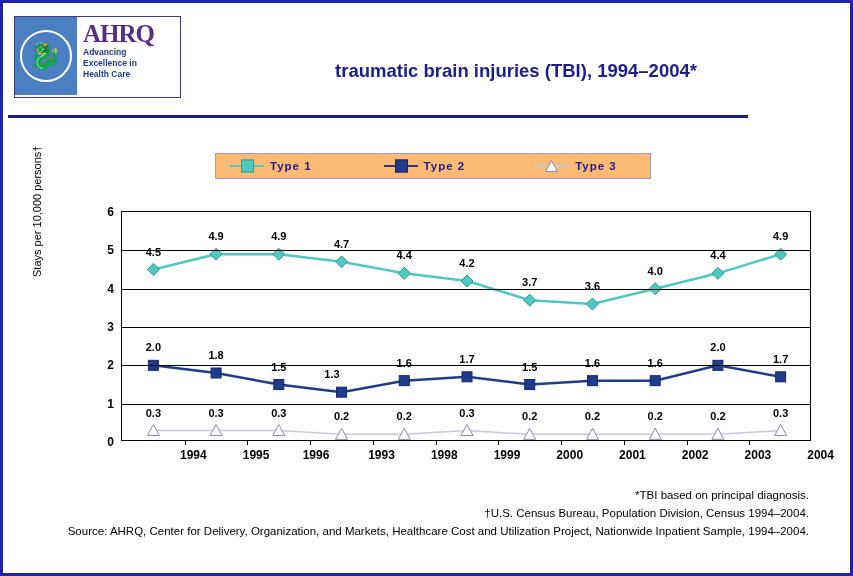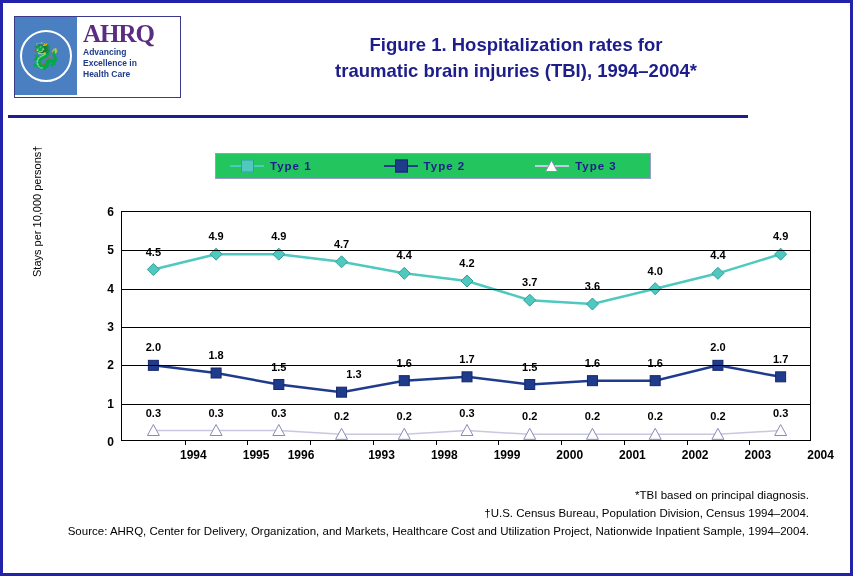--- a/index.html
+++ b/index.html
@@ -62,21 +62,21 @@
     line-height:26px;
   }
   .title-rule{
     position:absolute;left:5px;top:112px;width:740px;height:3px;
     background:#1d1d8c;
   }
   
   .legend{
     position:absolute;left:212px;top:150px;width:434px;height:24px;
     border:1px solid #9a9acb;
-    background:#22c55e;
+    background:#fdba74;
     display:flex;align-items:center;
   }
   .legend-item{
     display:flex;align-items:center;
     font-size:11.5px;font-weight:bold;color:#1d1d8c;
     letter-spacing:1px;
   }
   .legend-item:nth-child(1){margin-left:14px;}
   .legend-item:nth-child(2){margin-left:72px;}
   .legend-item:nth-child(3){margin-left:70px;}
@@ -159,21 +159,21 @@
         <div class="ahrq-word">AHRQ</div>
         <div class="ahrq-tag">
           <span>Advancing</span><br>
           <span>Excellence in</span><br>
           <span>Health Care</span>
         </div>
       </div>
     </div>
 
     <div class="title">
-      <span>Figure 1. Hospitalization rates for</span><br>
+      <br>
       <span>traumatic brain injuries (TBI), 1994–2004*</span>
     </div>
   </div>
   <div class="title-rule"></div>
 
   <div class="legend">
     <div class="legend-item">
       <span class="legend-line" style="background:#4fc9c0;">
         <i class="mk-diamond"></i>
       </span>
@@ -246,21 +246,21 @@
         <div class="gridline" style="top: 115px;"></div>
         <div class="ytick" style="top: 115px;">3</div>
         <div class="gridline" style="top: 76.6667px;"></div>
         <div class="ytick" style="top: 76.6667px;">4</div>
         <div class="gridline" style="top: 38.3333px;"></div>
         <div class="ytick" style="top: 38.3333px;">5</div>
         <div class="ytick" style="top: 0px;">6</div>
         <div class="xtick" style="left: 31.3636px;">1994</div>
         <div class="xtick" style="left: 94.0909px;">1995</div>
         <div class="tickmark" style="left: 62.7273px;"></div>
-        <div class="xtick" style="left: 139px;">1996</div>
+        <div class="xtick" style="left: 154px;">1996</div>
         <div class="tickmark" style="left: 125.455px;"></div>
         <div class="xtick" style="left: 219.545px;">1993</div>
         <div class="tickmark" style="left: 188.182px;"></div>
         <div class="xtick" style="left: 282.273px;">1998</div>
         <div class="tickmark" style="left: 250.909px;"></div>
         <div class="xtick" style="left: 345px;">1999</div>
         <div class="tickmark" style="left: 313.636px;"></div>
         <div class="xtick" style="left: 407.727px;">2000</div>
         <div class="tickmark" style="left: 376.364px;"></div>
         <div class="xtick" style="left: 470.455px;">2001</div>
@@ -278,21 +278,21 @@
         <div class="dlabel" style="left: 282.273px; top: 37.3333px;">4.4</div>
         <div class="dlabel" style="left: 345px; top: 45px;">4.2</div>
         <div class="dlabel" style="left: 407.727px; top: 64.1667px;">3.7</div>
         <div class="dlabel" style="left: 470.455px; top: 68px;">3.6</div>
         <div class="dlabel" style="left: 533.182px; top: 52.6667px;">4.0</div>
         <div class="dlabel" style="left: 595.909px; top: 37.3333px;">4.4</div>
         <div class="dlabel" style="left: 658.636px; top: 18.1667px;">4.9</div>
         <div class="dlabel" style="left: 31.3636px; top: 129.333px;">2.0</div>
         <div class="dlabel" style="left: 94.0909px; top: 137px;">1.8</div>
         <div class="dlabel" style="left: 156.818px; top: 148.5px;">1.5</div>
-        <div class="dlabel" style="left: 232px; top: 156.167px; text-align: center;">1.3</div>
+        <div class="dlabel" style="left: 210px; top: 156.167px; text-align: center;">1.3</div>
         <div class="dlabel" style="left: 282.273px; top: 144.667px;">1.6</div>
         <div class="dlabel" style="left: 345px; top: 140.833px;">1.7</div>
         <div class="dlabel" style="left: 407.727px; top: 148.5px;">1.5</div>
         <div class="dlabel" style="left: 470.455px; top: 144.667px;">1.6</div>
         <div class="dlabel" style="left: 533.182px; top: 144.667px;">1.6</div>
         <div class="dlabel" style="left: 595.909px; top: 129.333px;">2.0</div>
         <div class="dlabel" style="left: 658.636px; top: 140.833px;">1.7</div>
         <div class="dlabel" style="left: 31.3636px; top: 194.5px;">0.3</div>
         <div class="dlabel" style="left: 94.0909px; top: 194.5px;">0.3</div>
         <div class="dlabel" style="left: 156.818px; top: 194.5px;">0.3</div>

